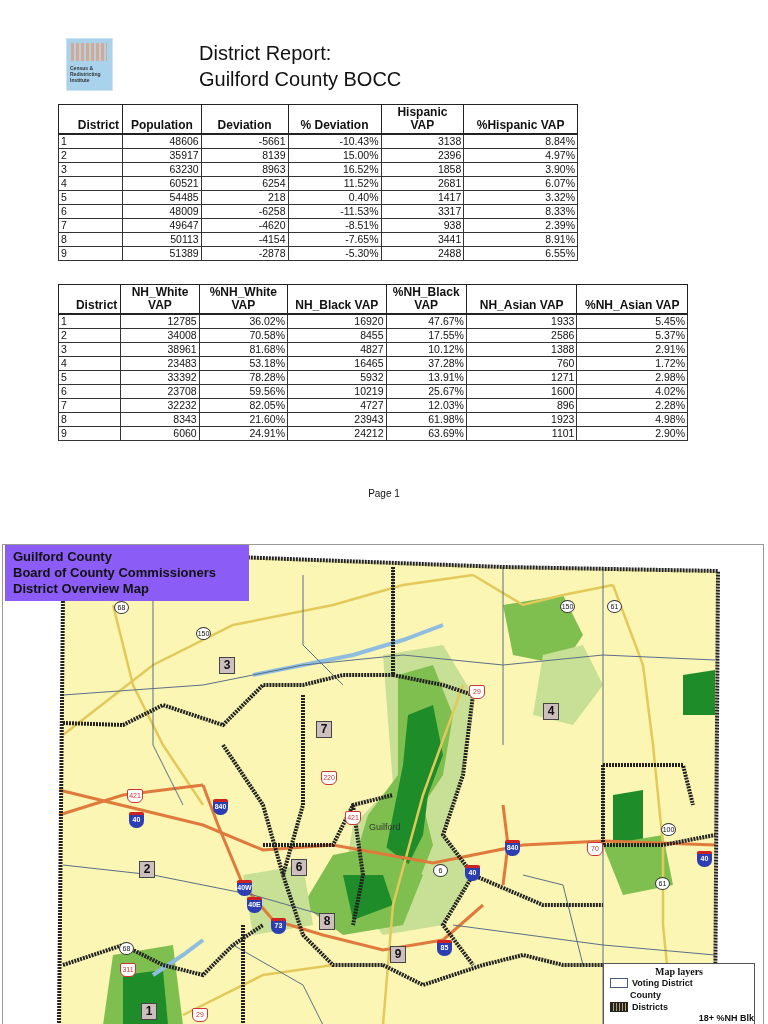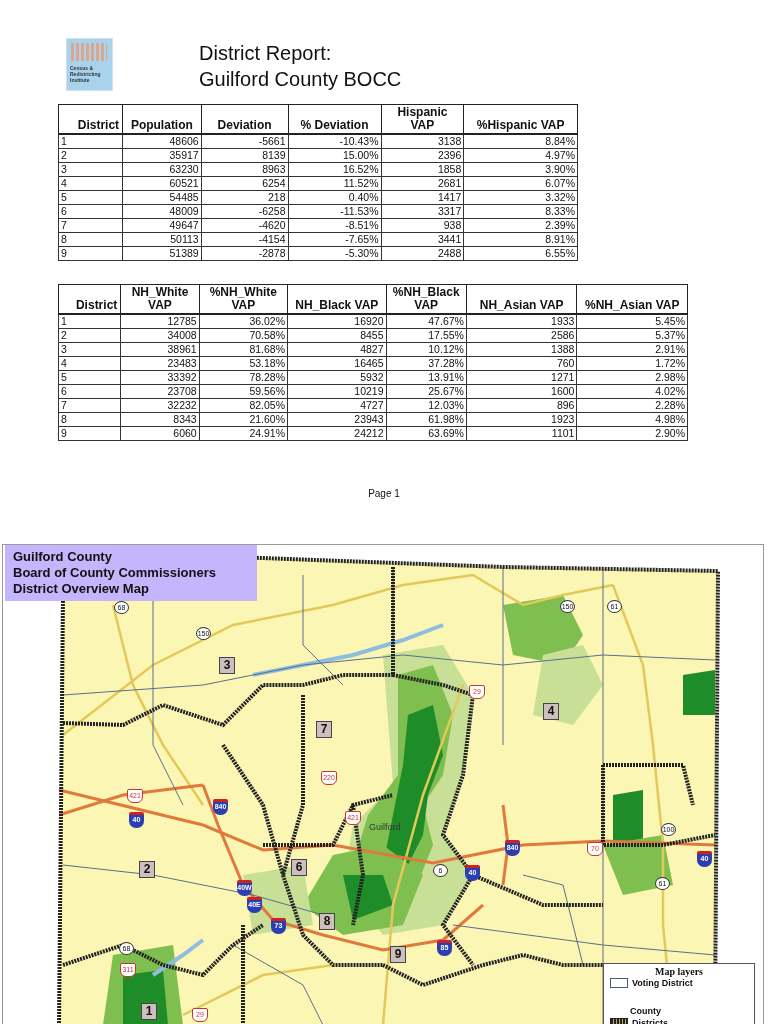--- a/index.html
+++ b/index.html
@@ -11,28 +11,28 @@
   table.rep{position:absolute;border-collapse:collapse;font-size:10.5px;}
   table.rep th{font-weight:bold;font-size:12px;line-height:13px;vertical-align:bottom;text-align:center;border:1px solid #222;border-bottom:2px solid #222;padding:1px 3px;}
   table.rep th.left{text-align:right;}
   table.rep td{border:1px solid #333;padding:0 2px;height:13px;line-height:13px;text-align:right;}
   table.rep td.left{text-align:left;}
   table.rep tr.first td{border-top:none;}
   #t1{left:58px;top:104px;width:520px;}
   #t2{left:58px;top:284px;width:630px;}
   .pagenum{position:absolute;left:0;width:768px;top:488px;text-align:center;font-size:10px;}
   .mapframe{position:absolute;left:2px;top:544px;width:760px;height:480px;border:1px solid #999;border-bottom:none;background:#fff;overflow:hidden;}
-  .maptitle{position:absolute;left:2px;top:0px;width:232px;height:52px;background:#c4b5fd;padding:4px 12px 0 8px;font-weight:bold;font-size:13px;line-height:16px;z-index:5;}
+  .maptitle{position:absolute;left:2px;top:0px;width:232px;height:52px;background:#8b5cf6;padding:4px 4px 0 8px;font-weight:bold;font-size:13px;line-height:16px;z-index:5;}
   .legend{position:absolute;left:600px;top:418px;width:150px;height:70px;background:#fff;border:1px solid #555;z-index:5;font-size:9px;font-weight:bold;}
   .legend .lt{text-align:center;font-size:10px;margin-top:2px;font-family:Liberation Serif, serif;}
   .legend .row{display:flex;align-items:center;margin-left:6px;height:12px;}
   .legend .sw{width:16px;height:8px;margin-right:4px;}
   .legend .sw.vd{border:1px solid #4a5a7a;background:#fff;}
   .legend .sw.ds{background:repeating-linear-gradient(90deg,#222 0 2px,#b9a56a 2px 3px);border:1px solid #222;}
-  .legend .indent{margin-left:26px;margin-top:16px;}
+  .legend .indent{margin-left:26px;}
   .legend .sub{text-align:right;margin-left:10px;}
   .dlabel{position:absolute;width:14px;height:15px;background:#cdbfbd;border:1px solid #444;font-weight:bold;font-size:12px;line-height:15px;text-align:center;z-index:4;}
   .shield{position:absolute;z-index:4;font-size:7px;text-align:center;line-height:11px;}
   .shield.state{width:13px;height:11px;border-radius:50%;background:#fff;border:1px solid #333;}
   .shield.us{width:14px;height:12px;background:#fff;border:1px solid #c33;color:#c33;border-radius:2px 2px 6px 6px;}
   .shield.inter{width:15px;height:13px;background:#2b3fb2;color:#fff;border-top:3px solid #c22;border-radius:2px 2px 7px 7px;line-height:10px;font-weight:bold;}
   .citylabel{position:absolute;font-size:9px;color:#333;z-index:4;}
   svg.map{position:absolute;left:0;top:0;}
 </style>
 </head>

